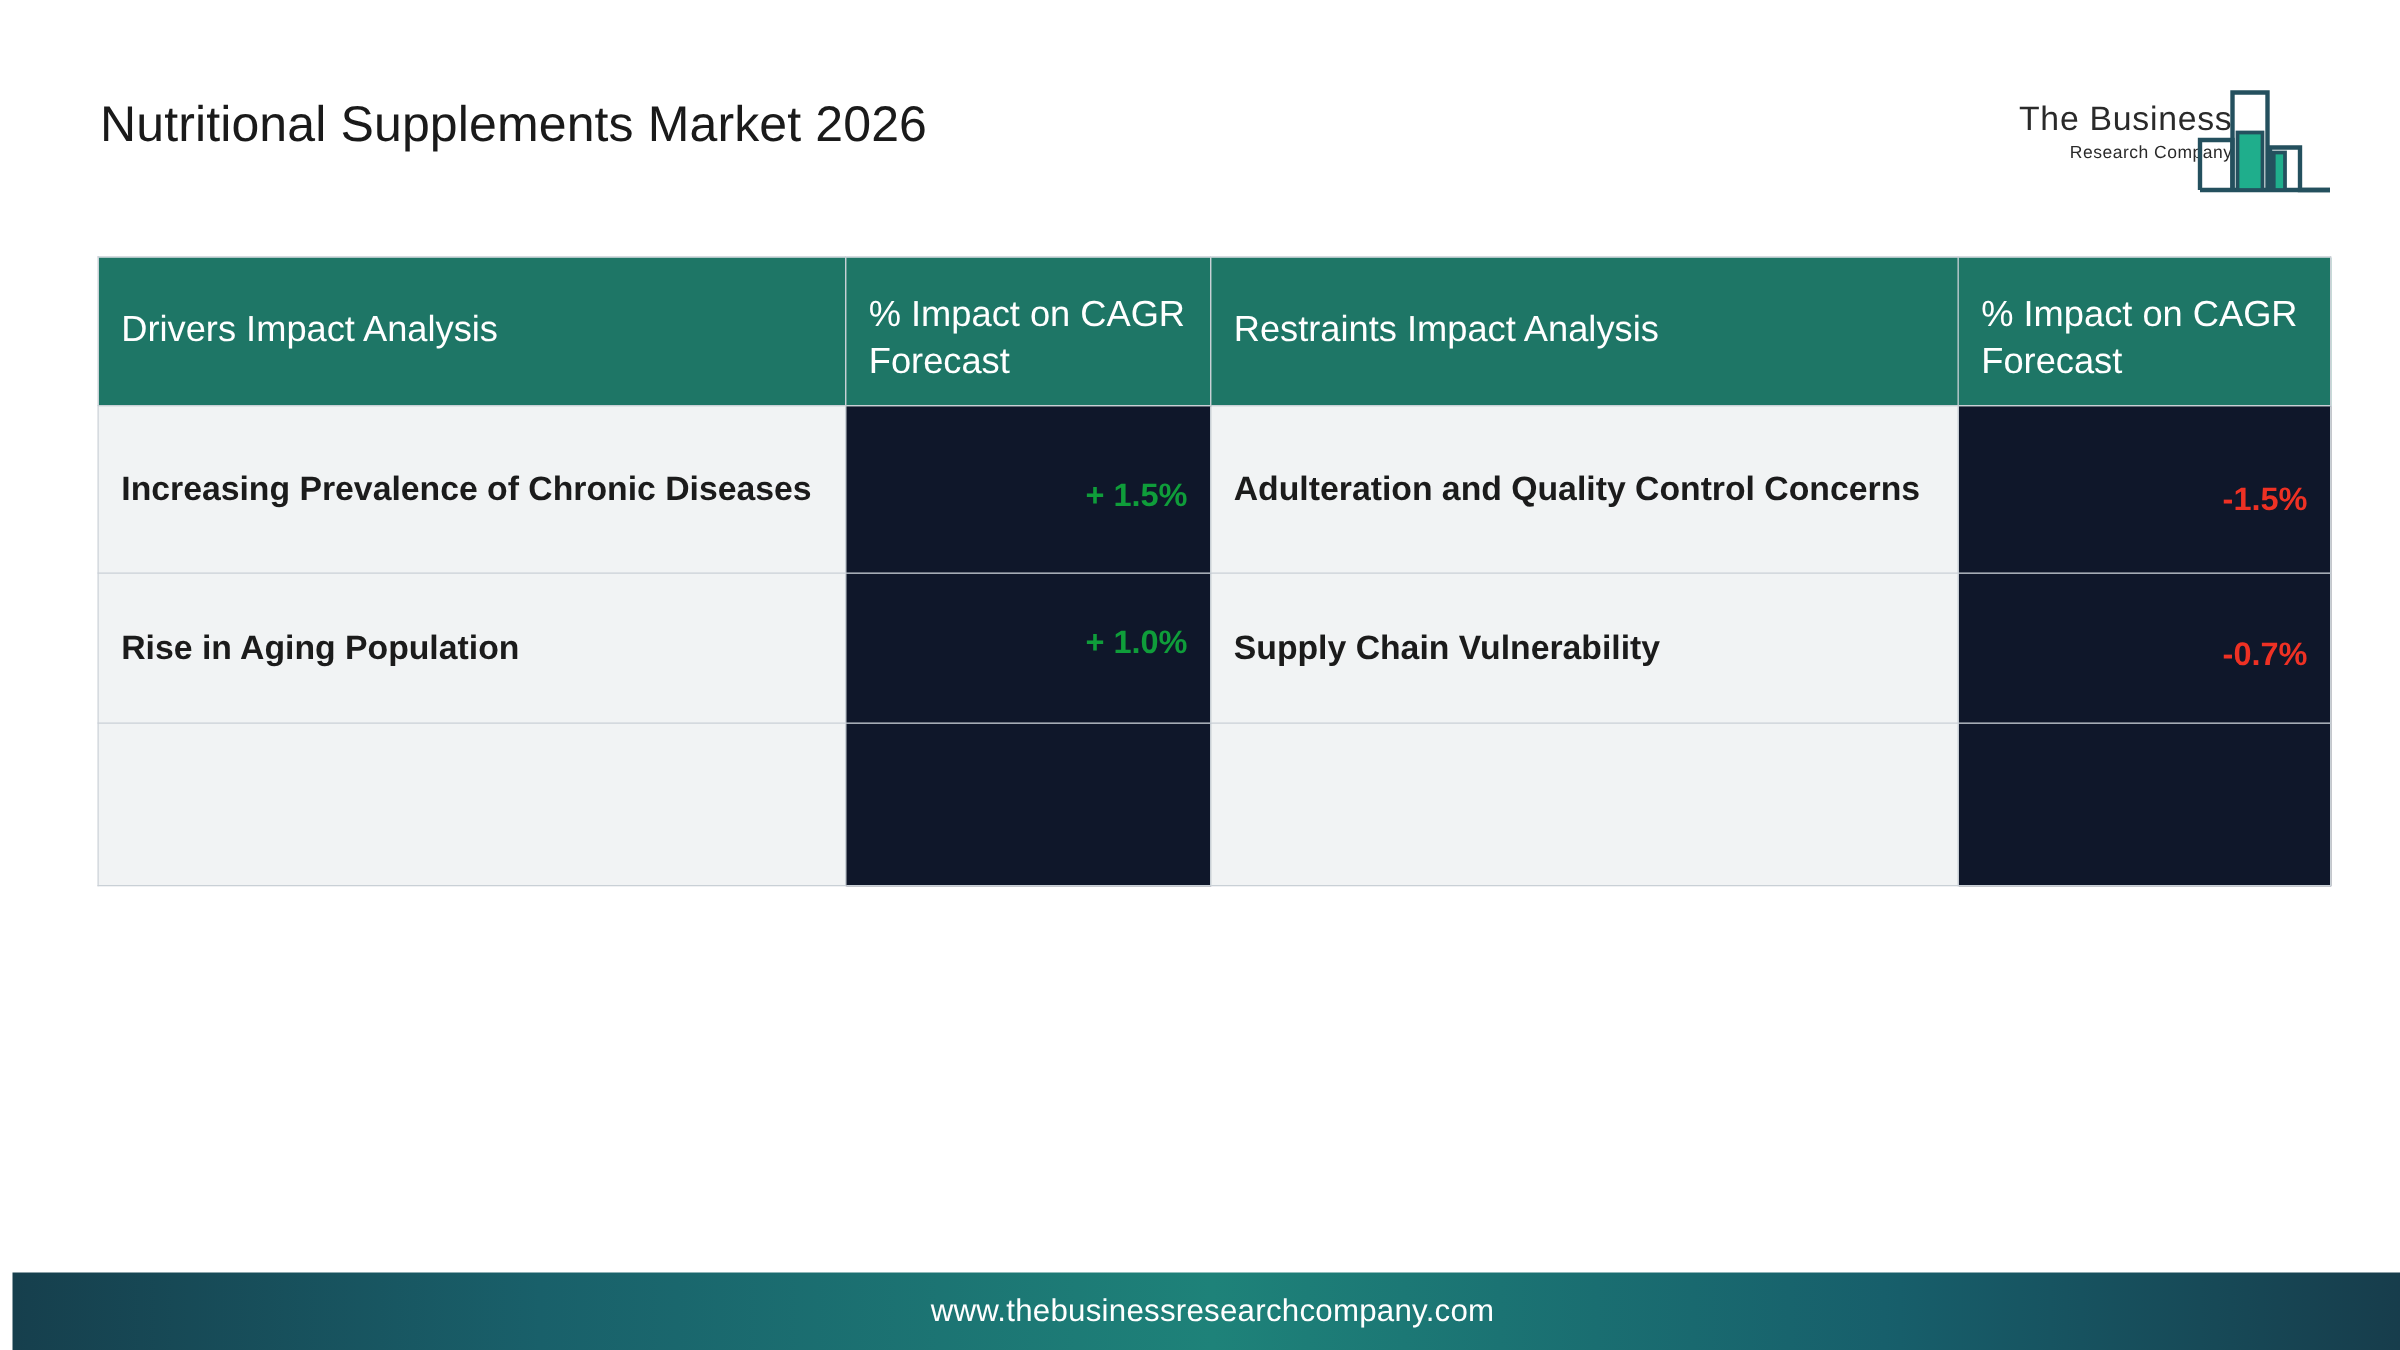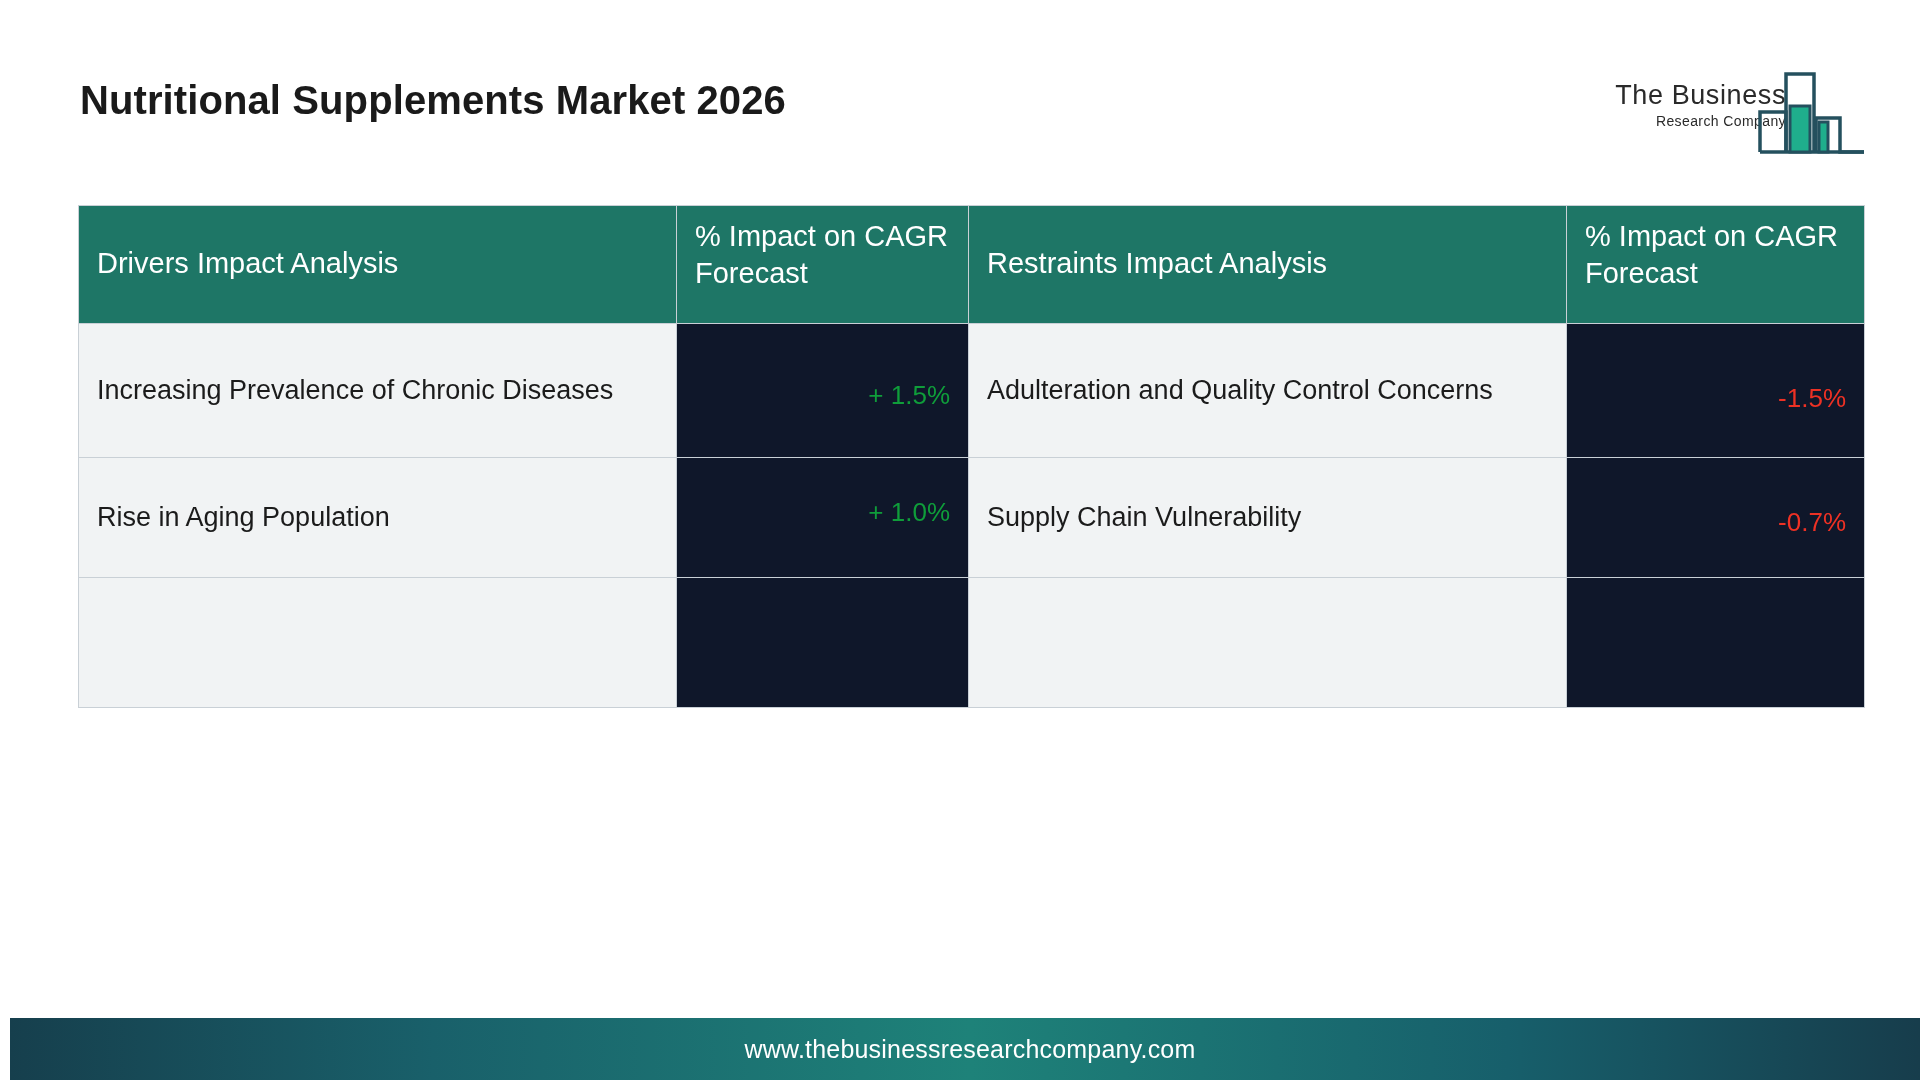--- a/index.html
+++ b/index.html
@@ -13,21 +13,21 @@
     position:relative;
     width:1920px; height:1080px;
     background:#ffffff;
   }
 
   
   .slide-title {
     position:absolute;
     left:80px; top:78px;
     font-size:40px;
-    font-weight:700;
+    font-weight:400;
     color:#1a1a1a;
     letter-spacing:0.1px;
     white-space:nowrap;
   }
 
   .logo {
     position:absolute;
     right:52px; top:64px;
     width:288px; height:92px;
   }
@@ -84,26 +84,26 @@
     background:#1e7666;
     color:#ffffff;
     font-weight:400;
     font-size:29px;
     text-align:left;
     padding:14px 18px 16px 18px;
     height:118px;
     border:1px solid #1e7666;
     line-height:1.28;
   }
-  thead th.two-line { vertical-align:top; padding-top:12px; }
+  thead th.two-line { vertical-align:top; padding-top:28px; }
 
   tbody td {
     font-size:27px;
     color:#1b1b1b;
-    font-weight:400;
+    font-weight:700;
     padding:18px 18px;
     line-height:1.3;
   }
   td.label-col { background:#f1f3f4; }
   td.value-col { background:#0f172a; font-size:26px;text-align:right; }
 
   td.val-pos { color:#0f9d3a; }
   td.val-neg { color:#ee3124; }
 
   

